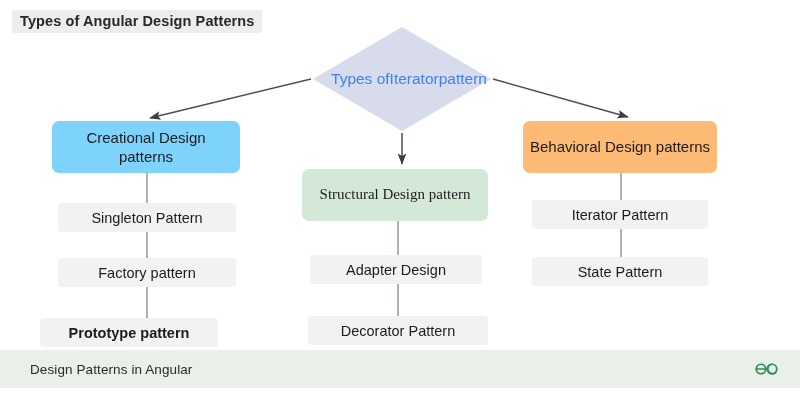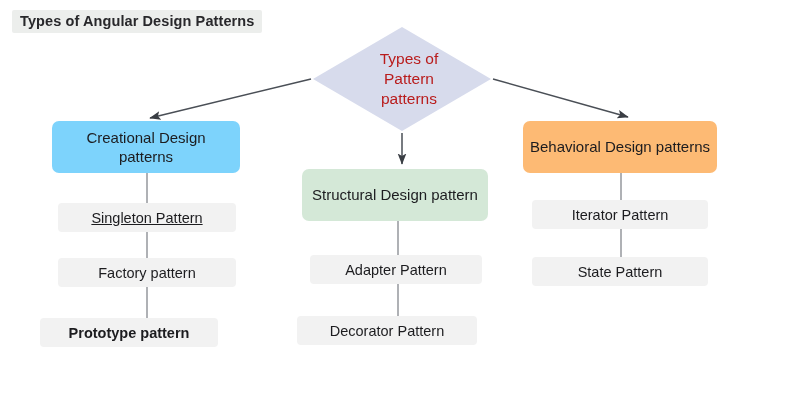--- a/index.html
+++ b/index.html
@@ -59,27 +59,27 @@
   .diamond-shape {
     position: absolute;
     inset: 0;
     background: #d7dbec;
     clip-path: polygon(50% 0%, 100% 50%, 50% 100%, 0% 50%);
   }
   .diamond-label {
     position: absolute;
     inset: 0;
     display: flex;
-    flex-direction: column;
+    flex-direction: row;
     align-items: center;
     justify-content: center;
     font-size: 15.5px;
     line-height: 1.28;
     font-weight: 500;
-    color: #b91c1c;
+    color: #3b82f6;
     text-align: center;
     padding-left: 14px;
   }
 
   
   .cat-box {
     position: absolute;
     display: flex;
     align-items: center;
     justify-content: center;
@@ -92,20 +92,21 @@
     padding: 4px 6px;
     box-sizing: border-box;
   }
   .cat-creational {
     left: 52px; top: 121px; width: 188px; height: 52px;
     background: #7dd3fc;
   }
   .cat-structural {
     left: 302px; top: 169px; width: 186px; height: 52px;
     background: #d4e8d7;
+    font-family: Liberation Serif, serif;
   }
   .cat-behavioral {
     left: 523px; top: 121px; width: 194px; height: 52px;
     background: #fdba74;
   }
 
   
   .leaf-box {
     position: absolute;
     display: flex;
@@ -115,27 +116,27 @@
     border-radius: 4px;
     background: #f2f2f2;
     font-size: 14.5px;
     font-weight: 400;
     color: #1c1c1f;
     box-sizing: border-box;
     white-space: nowrap;
   }
 
   
-  .leaf-singleton { left: 58px;  top: 203px; width: 178px; height: 29px; text-decoration: underline; }
+  .leaf-singleton { left: 58px;  top: 203px; width: 178px; height: 29px; }
   .leaf-factory   { left: 58px;  top: 258px; width: 178px; height: 29px; text-align: center; }
   .leaf-prototype { left: 40px;  top: 318px; width: 178px; height: 29px; font-weight: bold; }
 
   
   .leaf-adapter   { left: 310px; top: 255px; width: 172px; height: 29px; }
-  .leaf-decorator { left: 297px; top: 316px; width: 180px; height: 29px; text-align: right; }
+  .leaf-decorator { left: 308px; top: 316px; width: 180px; height: 29px; text-align: right; }
 
   
   .leaf-iterator  { left: 532px; top: 200px; width: 176px; height: 29px; }
   .leaf-state     { left: 532px; top: 257px; width: 176px; height: 29px; }
 
   
   .footer {
     position: absolute;
     left: 0;
     bottom: 0;
@@ -188,35 +189,48 @@
     <line x1="398" y1="284" x2="398" y2="316" stroke="#8d9096" stroke-width="1.4"></line>
 
     <line x1="621" y1="173" x2="621" y2="200" stroke="#8d9096" stroke-width="1.4"></line>
     <line x1="621" y1="229" x2="621" y2="257" stroke="#8d9096" stroke-width="1.4"></line>
   </svg>
 
   <div class="diamond-wrap">
     <div class="diamond-shape"></div>
     <div class="diamond-label">
       <span>Types of</span>
-      <span>Pattern</span>
-      <span>patterns</span>
+      <span>Iterator</span>
+      <span>pattern</span>
     </div>
   </div>
 
   <div class="cat-box cat-creational">Creational Design patterns</div>
 
   <div class="cat-box cat-structural">Structural Design pattern</div>
 
   <div class="cat-box cat-behavioral">Behavioral Design patterns</div>
 
   <div class="leaf-box leaf-singleton">Singleton Pattern</div>
   <div class="leaf-box leaf-factory">Factory pattern</div>
   <div class="leaf-box leaf-prototype">Prototype pattern</div>
 
-  <div class="leaf-box leaf-adapter">Adapter Pattern</div>
+  <div class="leaf-box leaf-adapter">Adapter Design</div>
   <div class="leaf-box leaf-decorator">Decorator Pattern</div>
 
   <div class="leaf-box leaf-state">State Pattern</div>
   <div class="leaf-box leaf-iterator">Iterator Pattern</div>
 
+  <div class="footer">
+    <span class="footer-text">Design Patterns in Angular</span>
+    <span>
+      <svg class="gfg-logo" viewBox="0 0 60 34" xmlns="http://www.w3.org/2000/svg">
+        <g fill="none" stroke="#2f8d58" stroke-width="3.4" stroke-linecap="round">
+          <circle cx="18" cy="17" r="9.5"></circle>
+          <circle cx="40" cy="17" r="9.5"></circle>
+          <path d="M8.5 17 H27.5"></path>
+          <path d="M40 7.5 A9.5 9.5 0 1 0 47.6 23.8"></path>
+        </g>
+      </svg>
+    </span>
+  </div>
 
 </div>
 
 </body></html>

